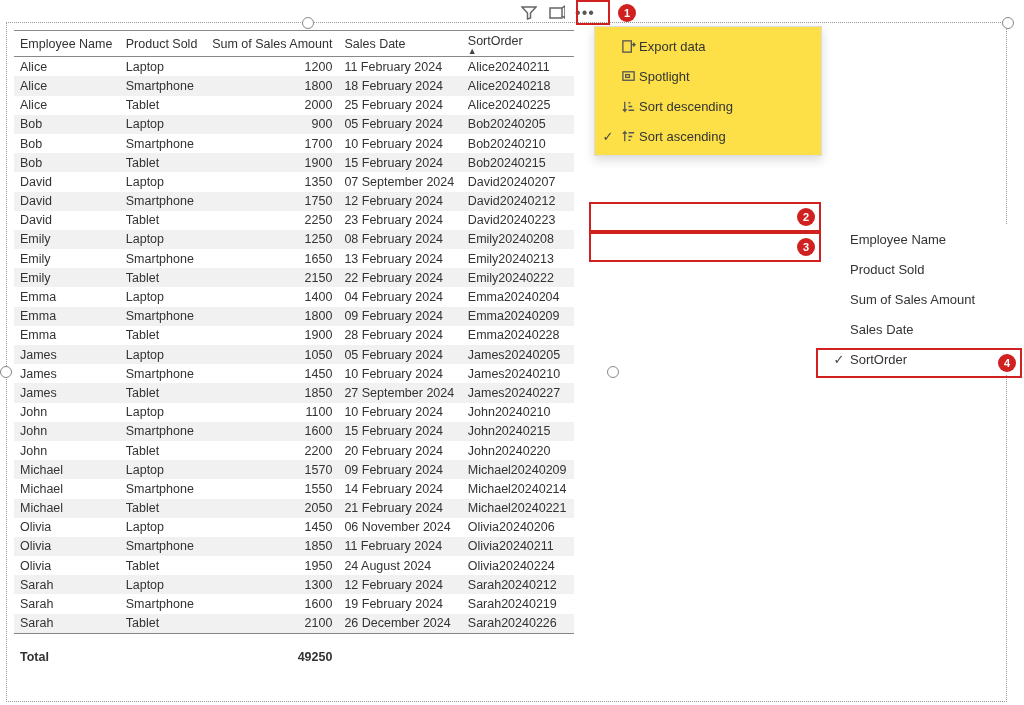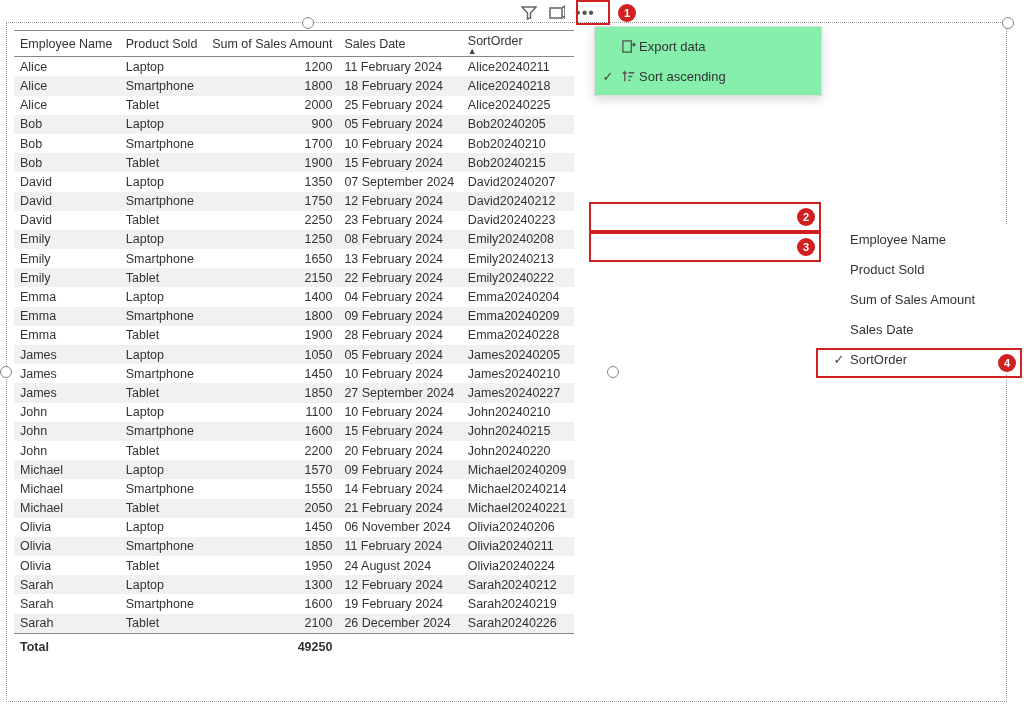--- a/index.html
+++ b/index.html
@@ -43,21 +43,21 @@
     display: block;
     font-size: 9px;
     line-height: 6px;
     color: #444;
   }
   tbody tr:nth-child(even) td { background: #f1f1f1; }
   td.num, th.num { text-align: right; }
   tfoot td {
     font-weight: 700;
     border-top: 1px solid #888;
-    padding-top: 6px;
+    padding-top: 16px;
   }
   
   .toolbar {
     position: absolute;
     top: 4px; left: 520px;
     display: flex;
     gap: 10px;
     align-items: center;
   }
   .tb-icon {
@@ -81,21 +81,21 @@
     border-radius: 9px;
     font-size: 11px;
     font-weight: 600;
     display: flex; align-items:center; justify-content:center;
   }
   
   .context-menu {
     position: absolute;
     top: 26px; left: 594px;
     width: 228px;
-    background: #86efac;
+    background: #fde047;
     border: 1px solid #ddd;
     box-shadow: 0 4px 10px rgba(0,0,0,.15);
     padding: 4px 0;
   }
   .menu-item {
     display: flex;
     align-items: center;
     height: 30px;
     padding: 0 8px 0 4px;
     font-size: 13px;
@@ -418,20 +418,39 @@
 <div class="context-menu">
   <div class="menu-item">
     <span class="check"></span>
     <span class="micon">
         <svg viewBox="0 0 16 16">
           <rect x="2" y="2" width="9" height="12"></rect>
           <path d="M11 6h4M13 4l2 2-2 2"></path>
         </svg>
       </span>
     <span class="label">Export data</span>
+  </div>
+  <div class="menu-item">
+    <span class="check"></span>
+    <span class="micon">
+        <svg viewBox="0 0 16 16">
+          <rect x="2" y="3" width="12" height="9"></rect>
+          <rect x="5" y="6" width="4" height="3"></rect>
+        </svg>
+      </span>
+    <span class="label">Spotlight</span>
+  </div>
+  <div class="menu-item">
+    <span class="check"></span>
+    <span class="micon">
+        <svg viewBox="0 0 16 16">
+          <path d="M4 3v10l-2-2M4 13l2-2M8 4h2M8 8h4M8 12h6"></path>
+        </svg>
+      </span>
+    <span class="label">Sort descending</span>
   </div>
   <div class="menu-item">
     <span class="check">✓</span>
     <span class="micon">
         <svg viewBox="0 0 16 16">
           <path d="M4 13V3l-2 2M4 3l2 2M8 12h2M8 8h4M8 4h6"></path>
         </svg>
       </span>
     <span class="label">Sort ascending</span>
   </div>

